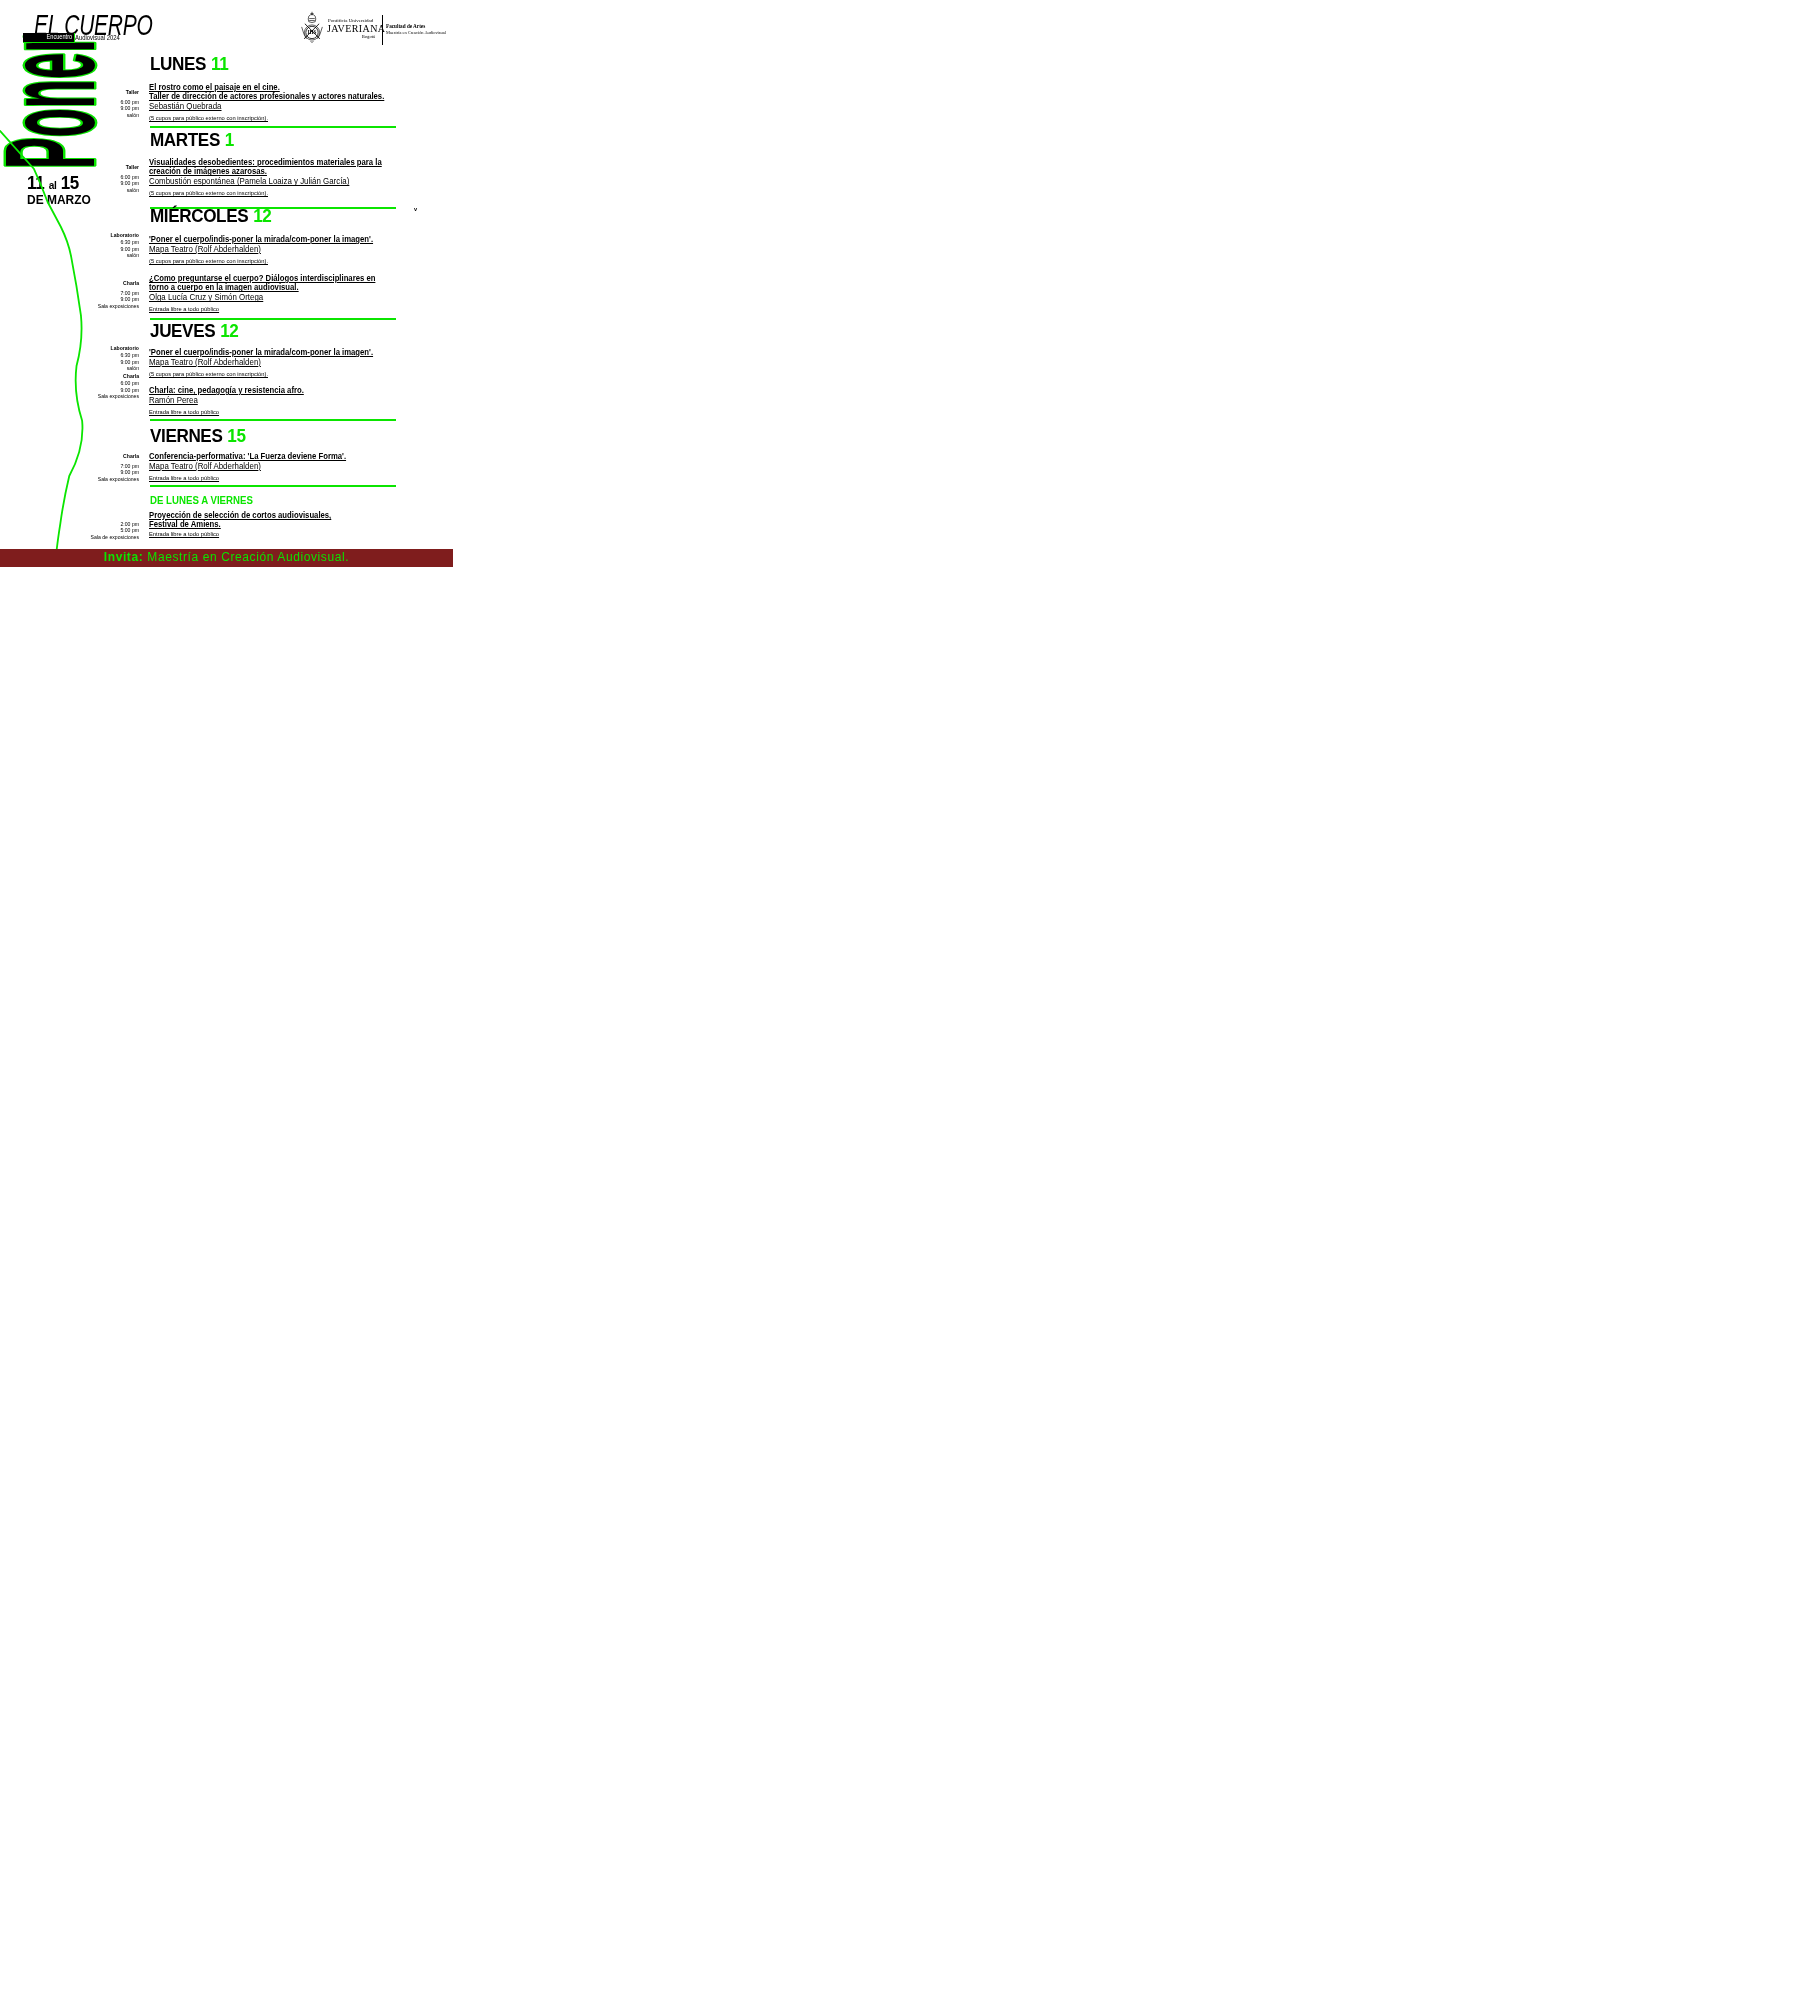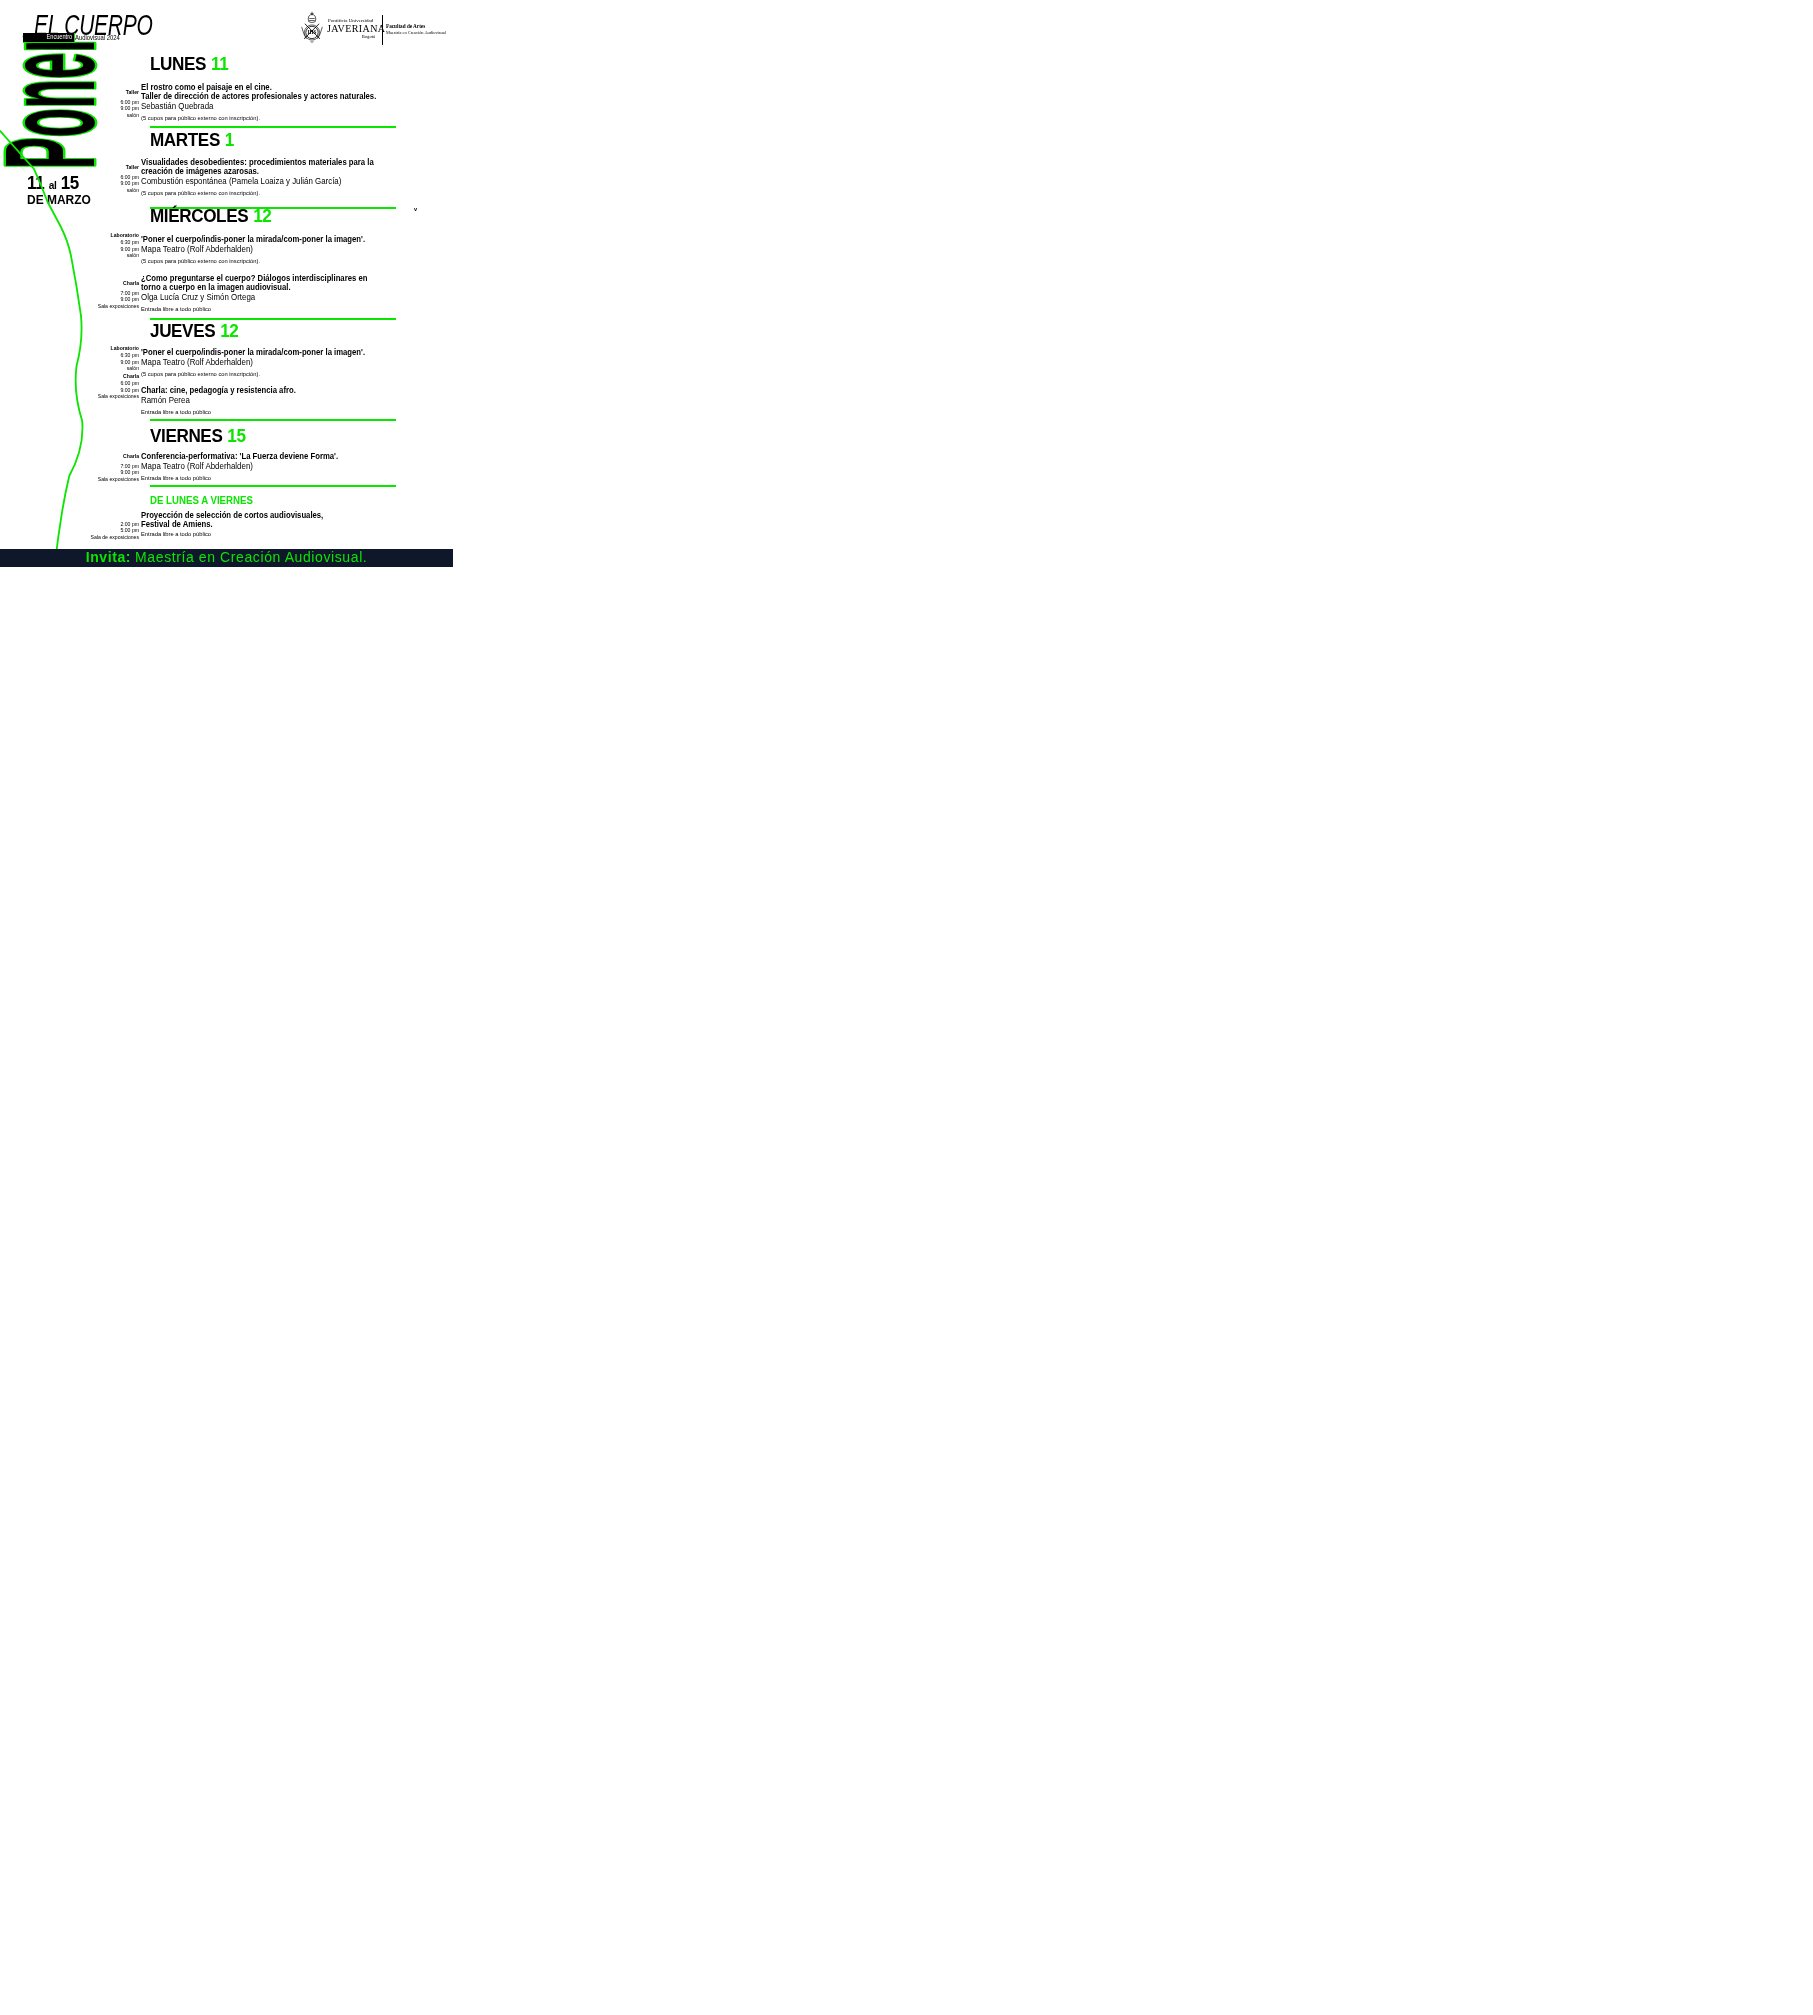--- a/index.html
+++ b/index.html
@@ -29,37 +29,37 @@
           transform:scaleX(.92);transform-origin:left top;}
   .dal{font-size:11px;}
   .dmonth{left:26.6px;top:192px;font-weight:bold;font-size:13.3px;transform:scaleX(.9);transform-origin:left top;}
 
   
   .dh{left:150px;font-weight:bold;font-size:18px;letter-spacing:-0.4px;line-height:1;
       transform:scaleX(.95);transform-origin:left top;white-space:nowrap;}
   .dh .num{color:var(--g);margin-left:5.2px;}
   .gh{left:150px;color:var(--g);font-weight:bold;font-size:10.5px;line-height:1;
       transform:scaleX(.92);transform-origin:left top;white-space:nowrap;}
-  .evt{left:141px;width:274px;}
+  .evt{left:149px;width:274px;text-decoration:underline;}
   .evt div{transform:scaleX(.93);transform-origin:left top;white-space:nowrap;}
   .evt .t{font-weight:bold;font-size:8.3px;line-height:9.3px;}
   .evt .sp{font-size:8.5px;line-height:9.7px;margin-top:0.8px;}
   .evt .nt{font-size:6.2px;line-height:7.3px;margin-top:2px;}
   .lbl{left:70px;width:69px;text-align:right;font-size:5.4px;line-height:6.4px;}
   .lbl div{transform:scaleX(.95);transform-origin:right top;white-space:nowrap;}
   .lbl .ty{font-weight:bold;}
   .lbl.lg .ty{margin-bottom:3.6px;}
   .lbl.sm .ty{margin-bottom:0.8px;}
   .dv{left:150px;width:246px;height:2px;background:var(--g);}
 
   .vmark{left:414px;top:206px;font-weight:bold;font-size:5.6px;}
 
   
-  .footer{left:0;top:549px;width:453px;height:17.7px;background:#0f172a;text-align:center;
-          color:var(--g);font-size:14px;line-height:17.7px;letter-spacing:0.6px;white-space:nowrap;}
+  .footer{left:0;top:549px;width:453px;height:17.7px;background:#7f1d1d;text-align:center;
+          color:var(--g);font-size:12px;line-height:17.7px;letter-spacing:0.6px;white-space:nowrap;}
   .fl{font-weight:bold;margin-right:4px;}
 
   .squiggle{left:0;top:0;pointer-events:none;}
 </style>
 </head>
 <body>
 
 <div class="page">
 
   <svg class="abs" style="left:0;top:0" width="109" height="173" viewBox="0 0 270 430">

